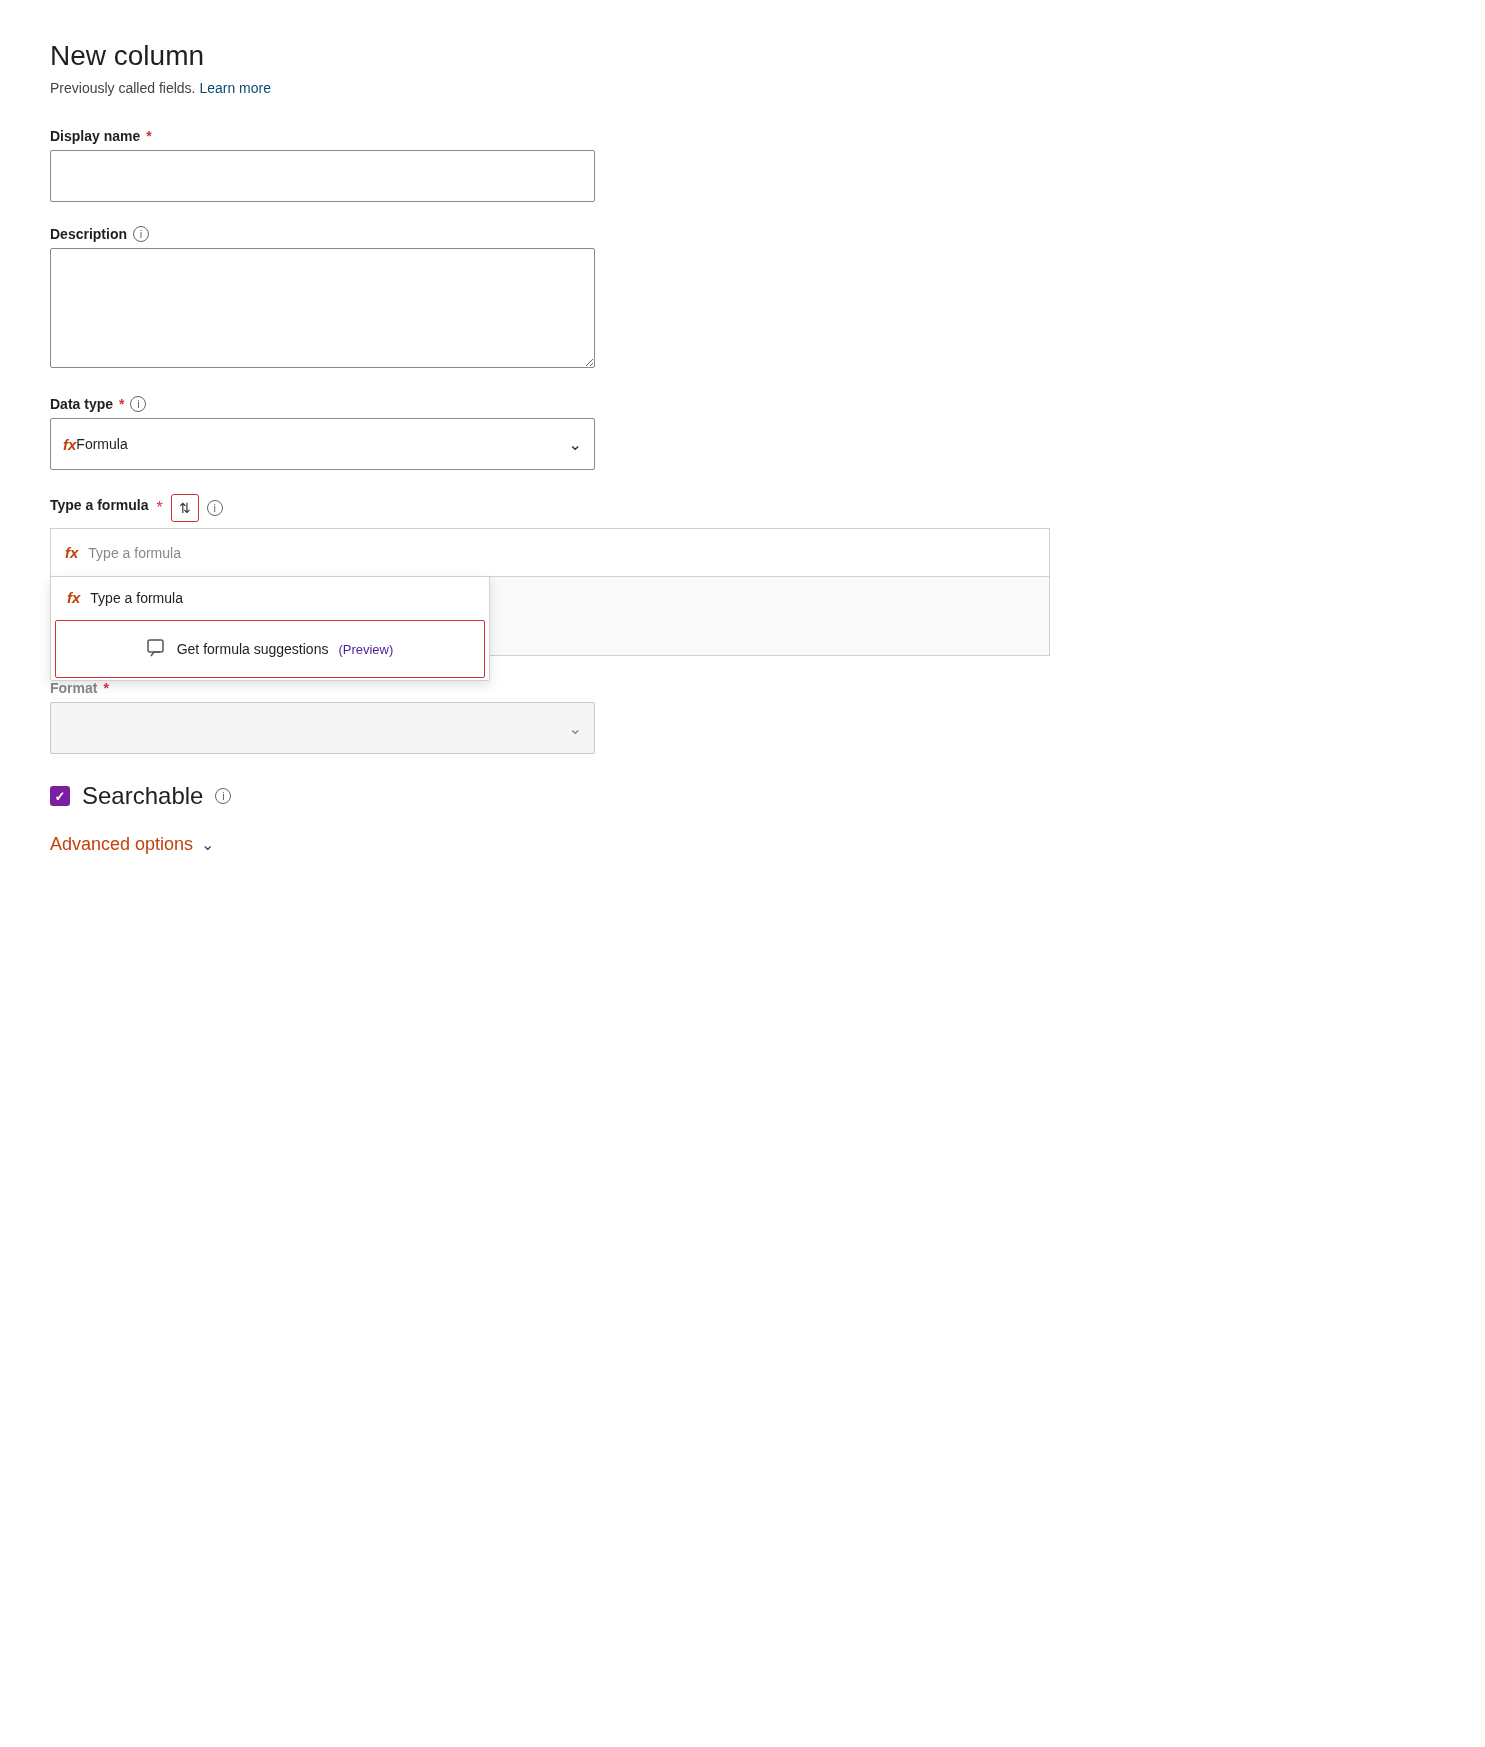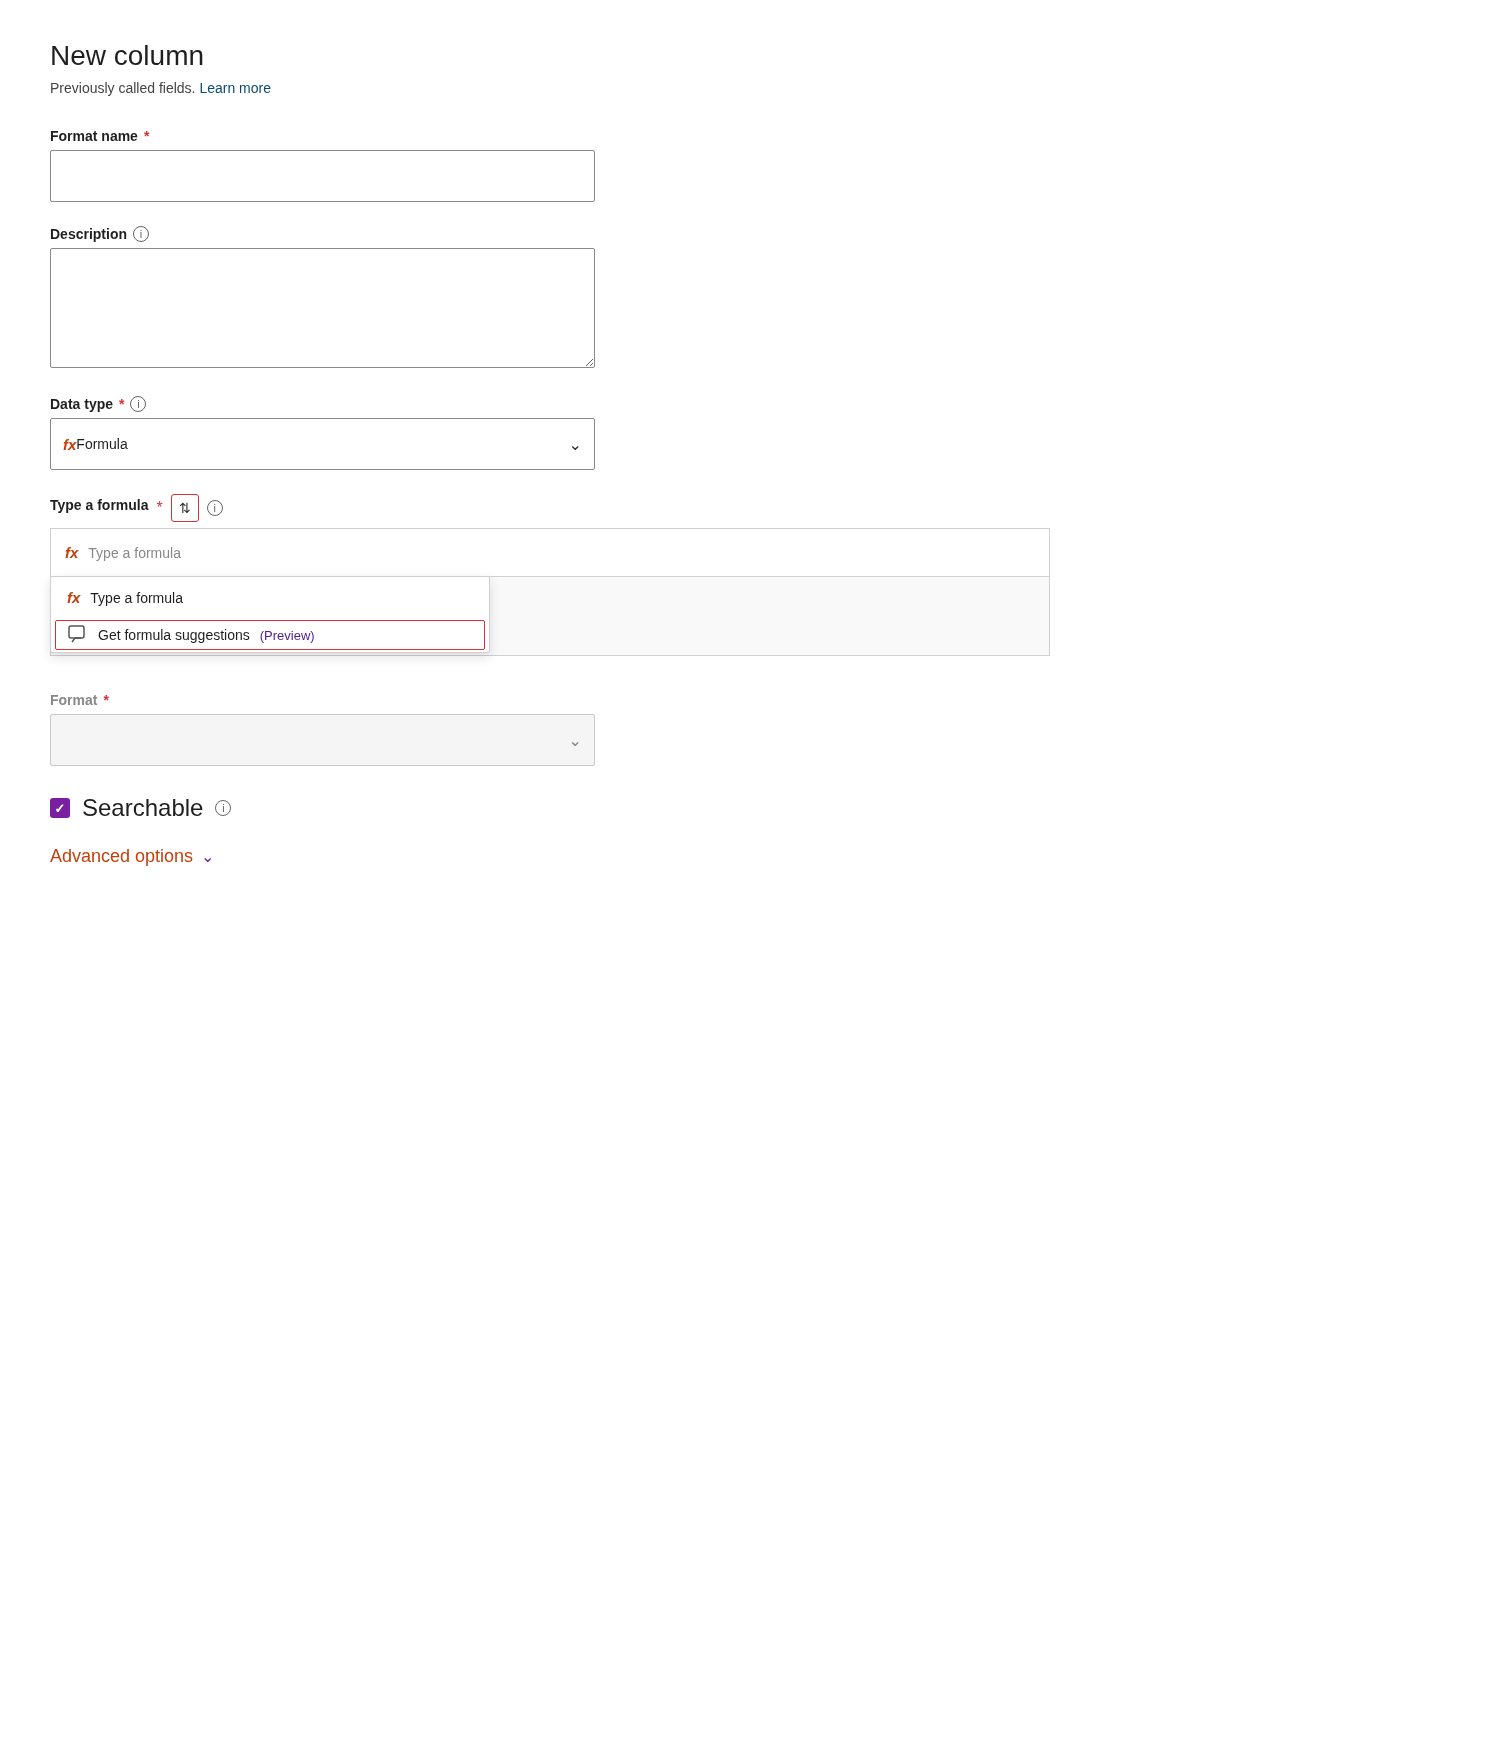--- a/index.html
+++ b/index.html
@@ -177,21 +177,22 @@
       gap: 10px;
       padding: 12px 16px;
       font-size: 14px;
       cursor: pointer;
       color: #1f1f1f;
     }
     .dropdown-item.highlighted {
       border: 1.5px solid #d13438;
       margin: 2px 4px;
       border-radius: 2px;
-      padding: 4px 12px;
+      padding: 18px 12px;
+      justify-content: center;
     }
     .chat-icon {
       width: 20px;
       height: 20px;
       display: inline-flex;
       align-items: center;
       justify-content: center;
       color: #555;
     }
     .preview-badge {
@@ -251,21 +252,21 @@
 <body>
 
 <h1 class="page-title">New column</h1>
 <p class="subtitle">
   <span>Previously called fields.</span>
   <a href="#">Learn more</a>
 </p>
 
 <div class="field-group">
   <div class="field-label">
-    <span>Format name</span>
+    <span>Display name</span>
     <span class="required-star">*</span>
   </div>
   <input type="text" class="text-input" style="">
 </div>
 
 <div class="field-group">
   <div class="field-label">
     <span>Description</span>
     <span class="info-icon">i</span>
   </div>
@@ -322,21 +323,21 @@
     </div>
 
     <div class="formula-body">
       <div style="padding: 10px 14px; display: flex; gap: 10px; align-items: flex-start;">
         <span class="formula-ai-hint">menu to create it with AI.</span>
       </div>
     </div>
   </div>
 </div>
 
-<div class="field-group" style="margin-top: 36px;">
+<div class="field-group" style="margin-top: 24px;">
   <div class="field-label">
     <span style="color: #888;">Format</span>
     <span class="required-star" style="color: #d13438;">*</span>
   </div>
   <div class="select-display select-display-disabled" style="width: 545px; background: #f5f5f5; border-color: #c8c8c8;">
     <span class="chevron" style="color: #888;">⌄</span>
   </div>
 </div>
 
 <div class="checkbox-row" style="margin-top: 28px;">

